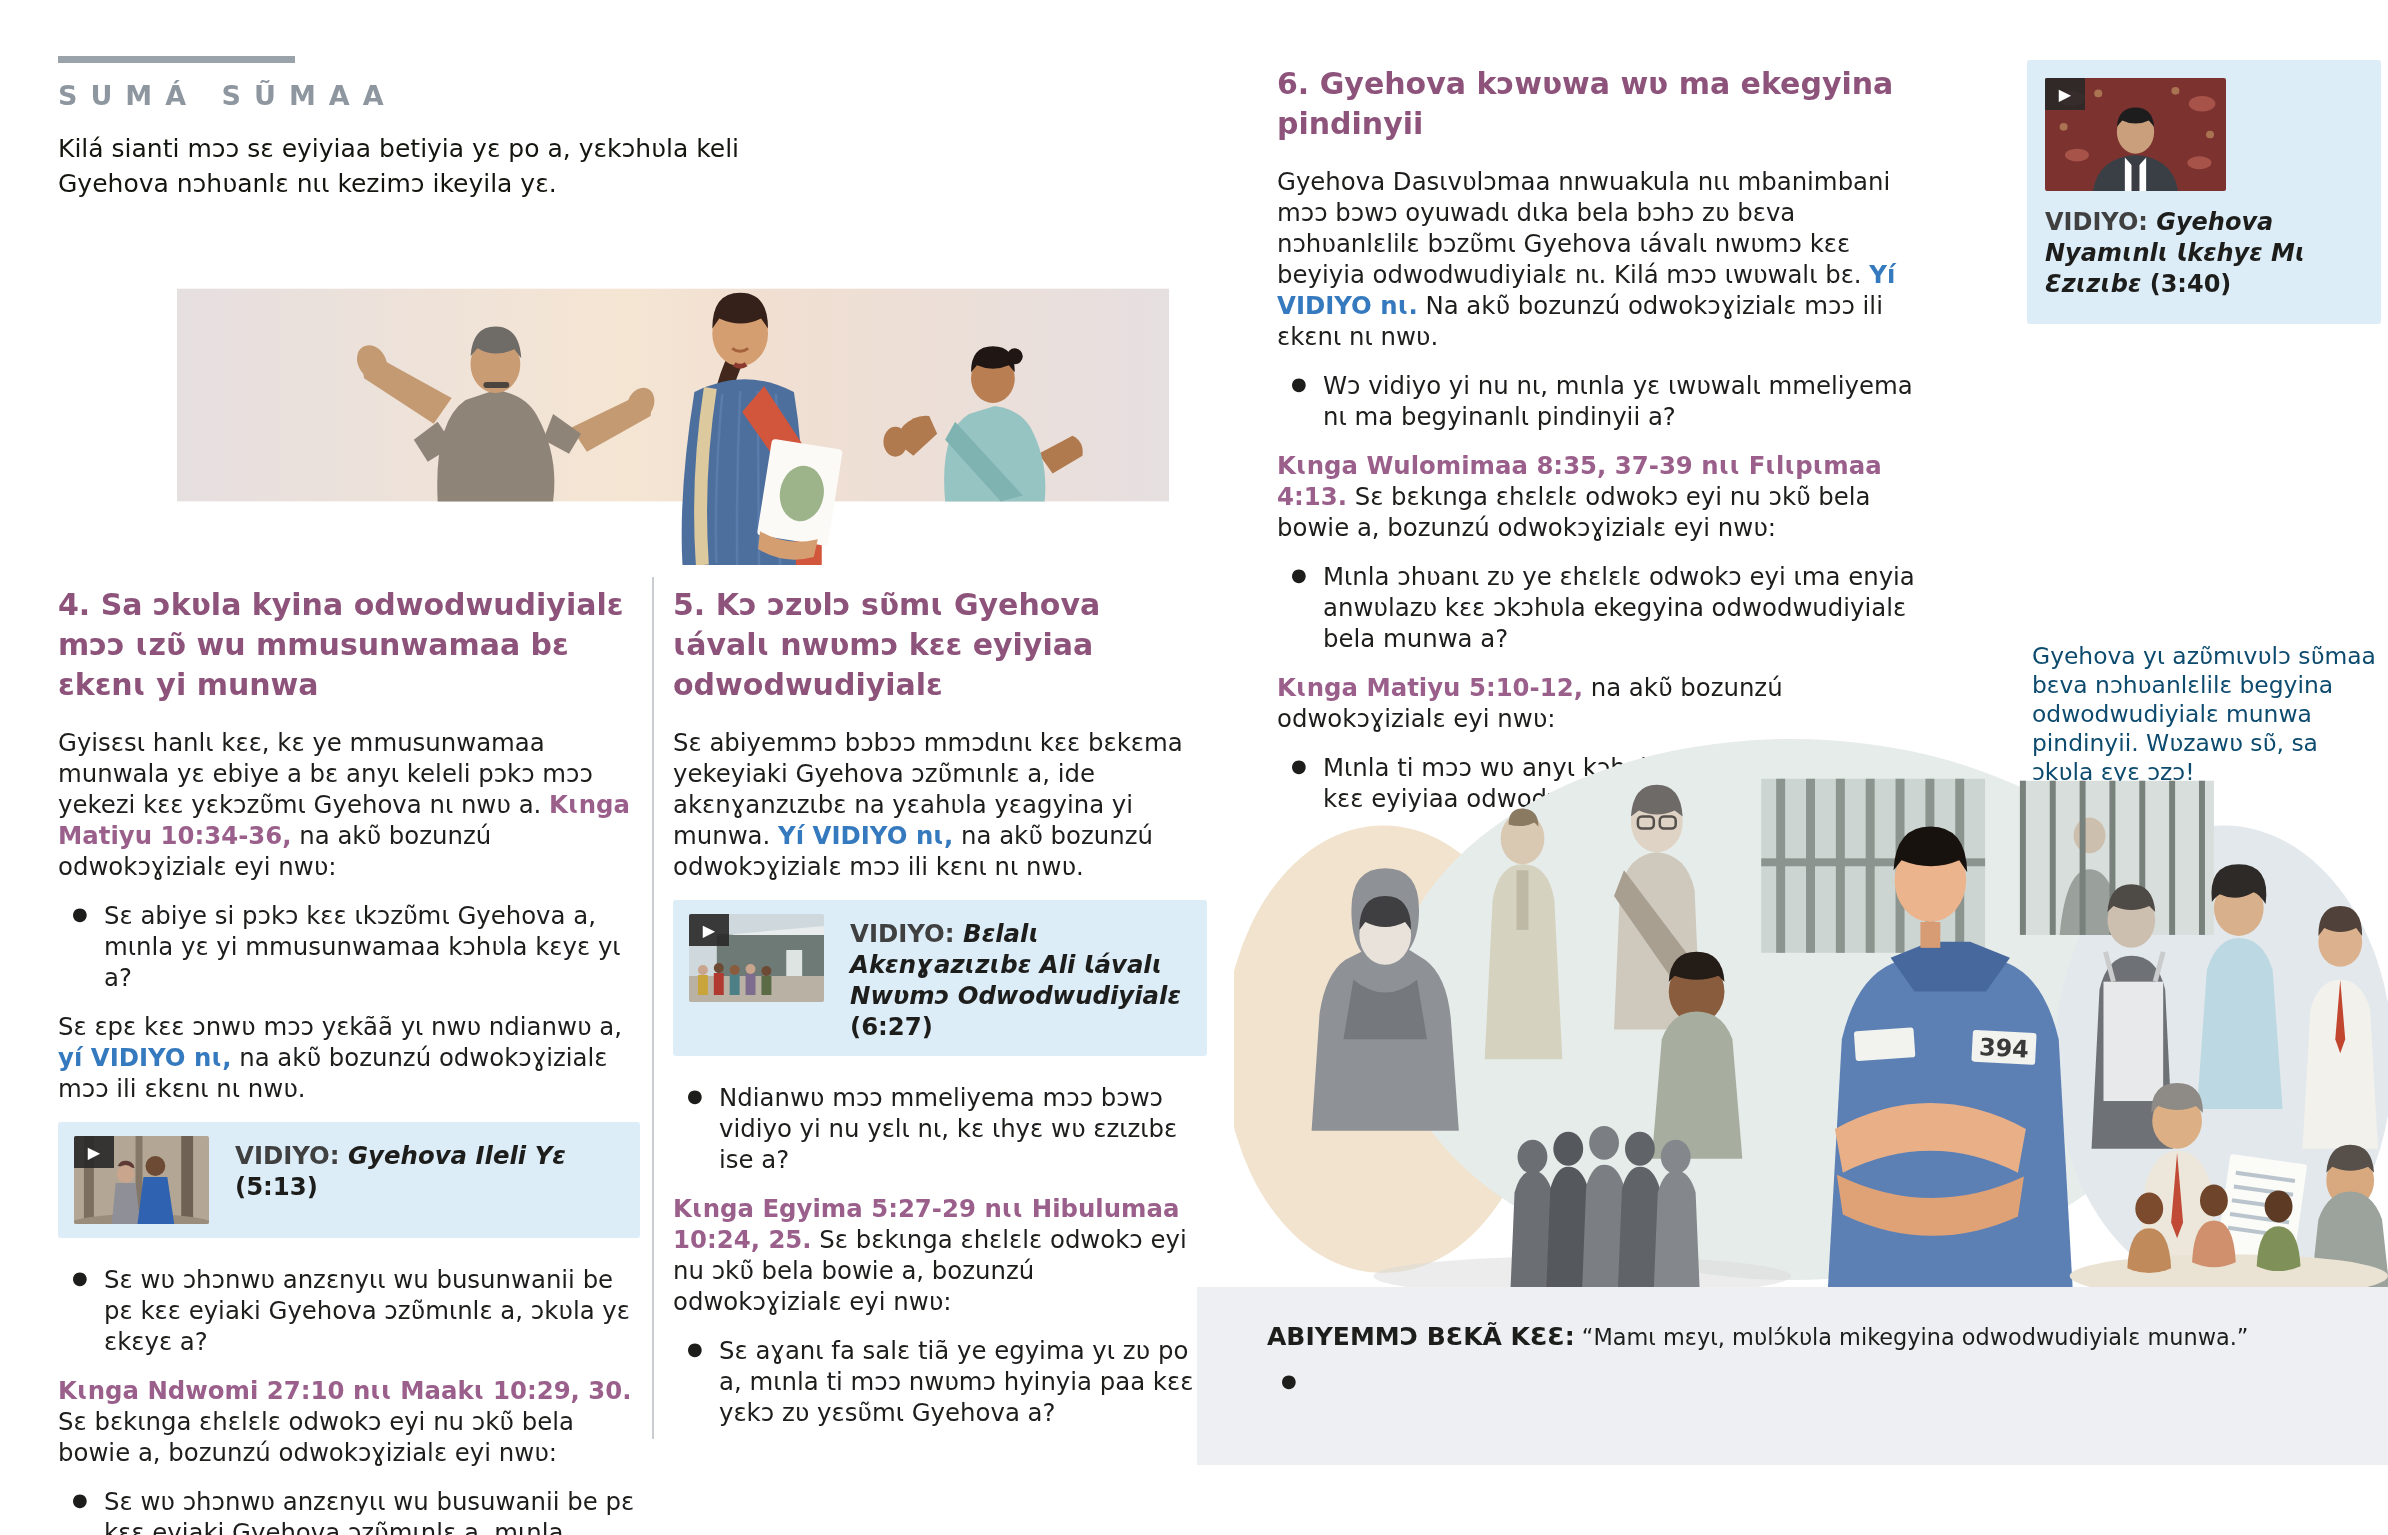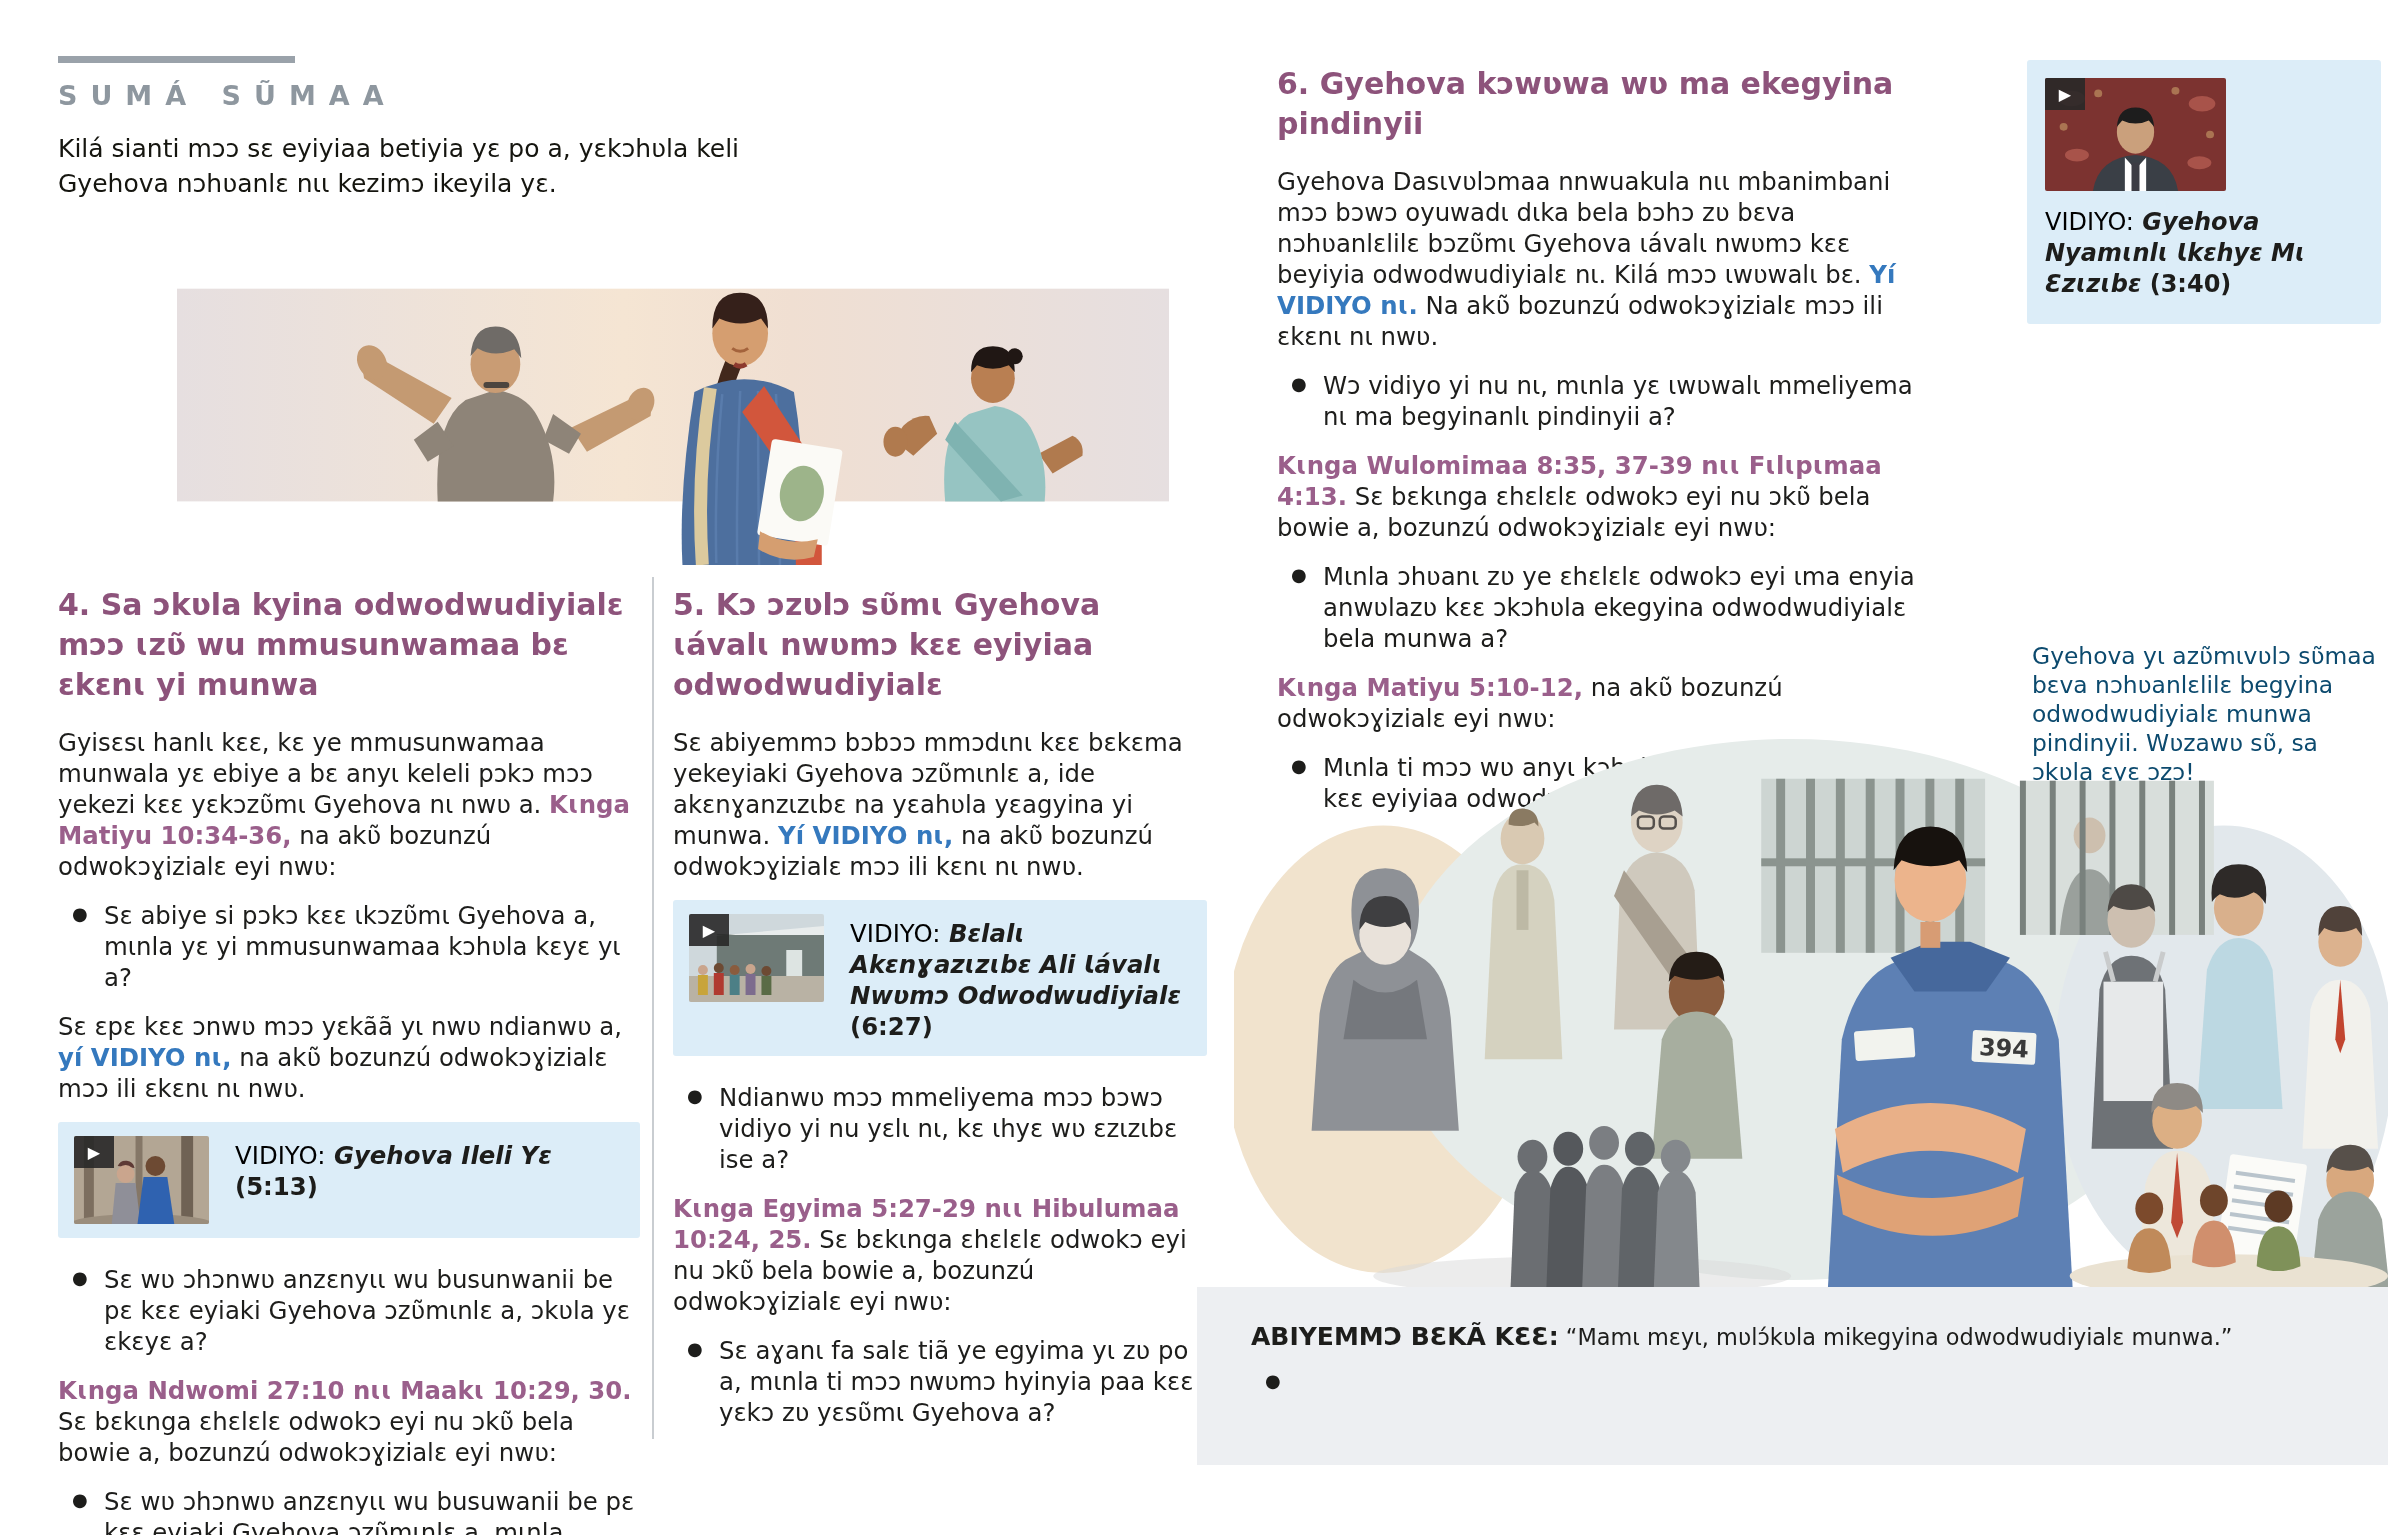--- a/index.html
+++ b/index.html
@@ -25,35 +25,35 @@
   .ref{font-weight:bold;color:#9a5f8b;}
   .vlink{font-weight:bold;color:#3579be;}
   
   .video-card{background:#dcedf8;border-radius:3px;display:flex;gap:26px;align-items:flex-start;
               padding:14px 16px;margin:4px 0 26px 0;}
   .vthumb{position:relative;width:135px;height:88px;flex:none;overflow:hidden;border-radius:2px;}
   .vthumb svg{display:block;width:100%;height:100%;}
   .play{position:absolute;left:0;top:0;width:40px;height:32px;background:rgba(40,40,40,.9);
         color:#ffffff;font-size:16px;display:flex;align-items:center;justify-content:center;}
   .vtext{font-size:24.4px;line-height:31px;padding-top:4px;}
-  .vlabel{font-weight:normal;color:#000000;text-align:center;}
+  .vlabel{font-weight:bold;color:#404040;text-align:center;}
   .vtitle{font-style:italic;font-weight:bold;}
   .vdur{font-weight:bold;}
   
   .video-top{position:absolute;left:2027px;top:60px;width:354px;background:#dcedf8;border-radius:3px;
              padding:18px 18px 24px 18px;box-sizing:border-box;}
   .video-top .vthumb{width:181px;height:113px;margin-bottom:16px;}
   .video-top .vtext{font-size:24px;line-height:31px;padding-top:0;}
   
   .caption{position:absolute;left:2032px;top:642px;width:346px;font-size:23.4px;line-height:29px;color:#0c4a6e;}
   
   .montage{position:absolute;left:1234px;top:731px;width:1154px;height:562px;}
   
   .quote-box{position:absolute;left:1197px;top:1287px;width:1191px;height:178px;background:#edeff2;box-sizing:border-box;
-             padding:34px 40px 0 54px;}
+             padding:34px 40px 0 70px;}
   .qline{font-size:22.4px;line-height:31px;}
   .qlead{font-weight:bold;font-size:25px;}
   .quote-box .bullet{margin-top:14px;font-size:23.4px;}
 </style>
 </head>
 <body>
 
 <div class="page">
 
   <div class="kicker-bar"></div>

